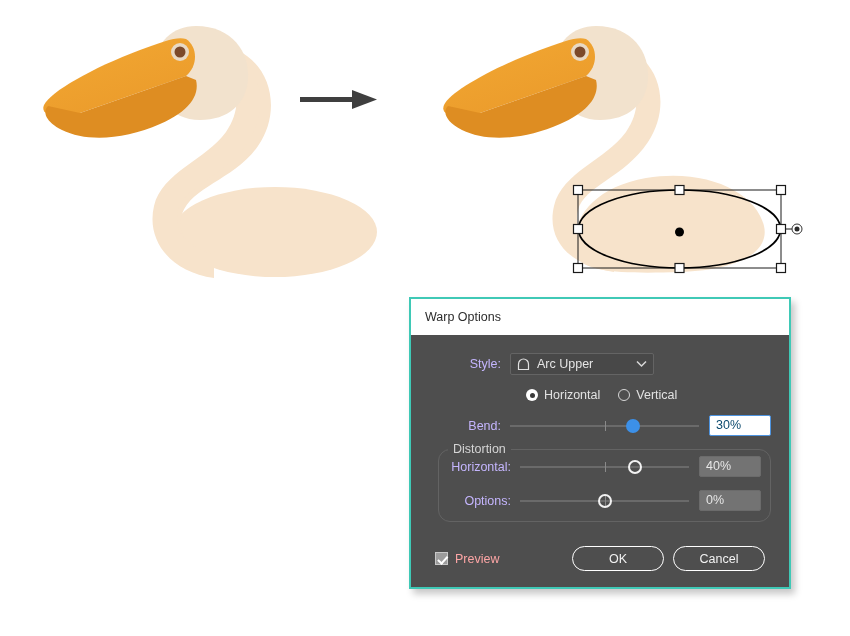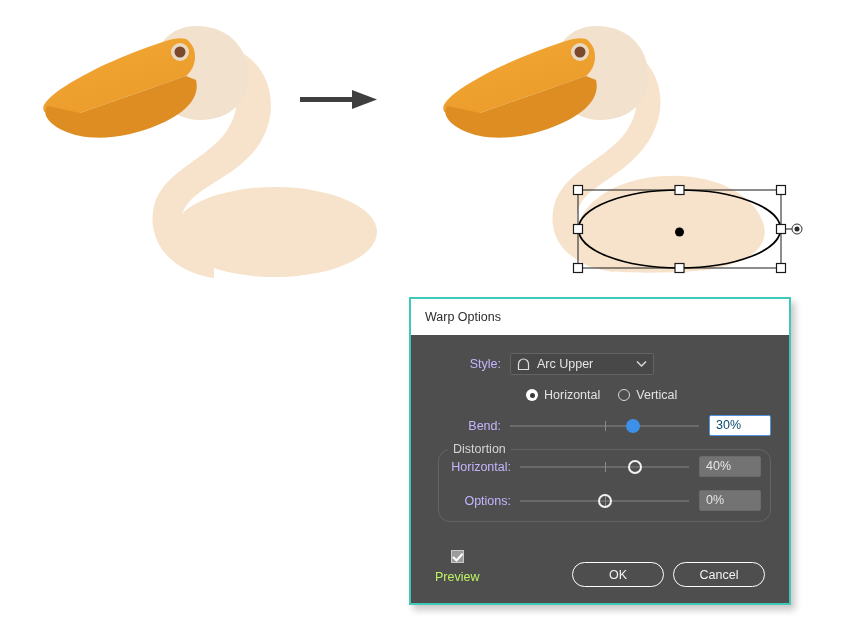--- a/index.html
+++ b/index.html
@@ -212,22 +212,21 @@
     display: flex;
     align-items: center;
     margin-top: 24px;
     padding-left: 6px;
   }
   .preview-wrap {
     display: flex;
     align-items: center;
     gap: 7px;
     font-size: 12.5px;
-    color: #bef264;
-    flex-direction: column;
+    color: #fca5a5;
   }
   .checkbox {
     width: 13px; height: 13px;
     background: #9c9c9c;
     border: 1px solid #c8c8c8;
     box-sizing: border-box;
     position: relative;
     flex: none;
   }
   .checkbox.checked::after {
@@ -249,21 +248,20 @@
     min-width: 92px;
     height: 25px;
     border-radius: 13px;
     border: 1.5px solid #ffffff;
     background: transparent;
     color: #f2f2f2;
     font-size: 12.5px;
     font-family: "Liberation Sans", sans-serif;
     cursor: pointer;
     padding: 0 14px;
-    margin-top: 16px;
   }
 </style>
 </head>
 <body>
 
 <div id="canvas">
 
   <svg class="artwork" viewBox="0 0 850 300">
     <defs>
       <linearGradient id="beakGrad" x1="0" y1="0" x2="0.6" y2="1">

